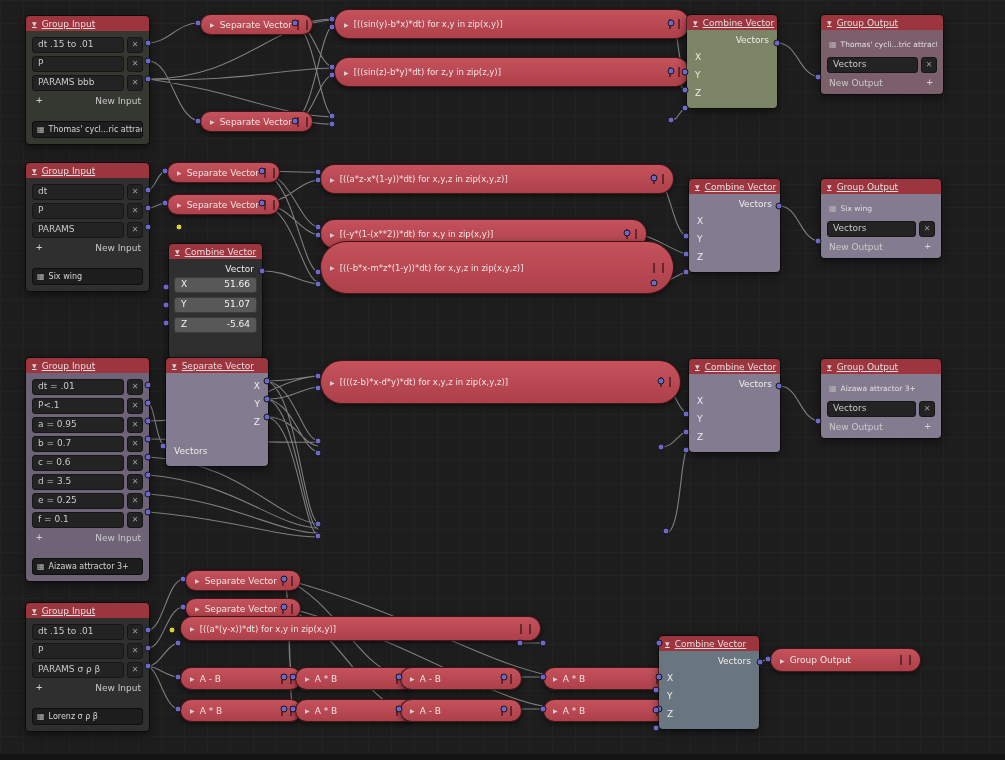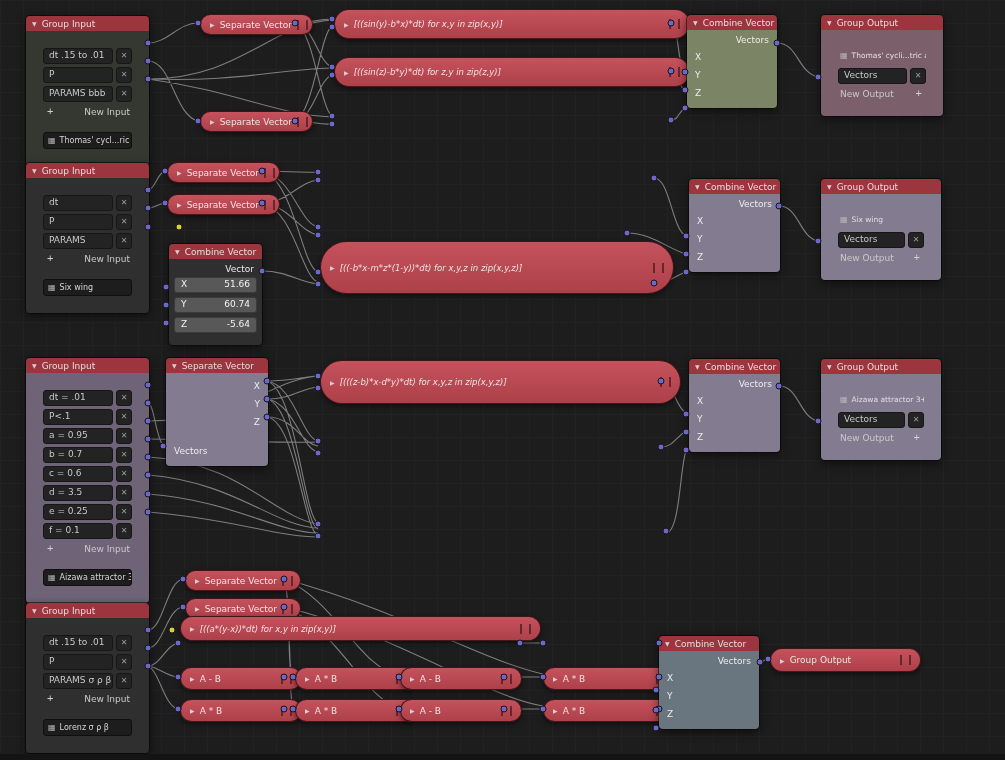--- a/index.html
+++ b/index.html
@@ -7,23 +7,23 @@
     background-image:linear-gradient(#222 1px,transparent 1px),linear-gradient(90deg,#222 1px,transparent 1px);
     background-size:23px 23px;font-family:"DejaVu Sans",sans-serif;}
   svg.layer{position:absolute;left:0;top:0;z-index:1;pointer-events:none;}
   svg.socklayer{z-index:3;}
   .wire{fill:none;stroke:#9f9f9f;stroke-width:1.1;stroke-opacity:.75;}
   .sk{fill:#6b68c9;stroke:#15151b;stroke-width:1;}
   .sky{fill:#d8cf3a;stroke:#1c1a10;stroke-width:1;}
   .node{position:absolute;z-index:2;border:1px solid rgba(0,0,0,.6);border-radius:5px;
     box-shadow:0 3px 8px rgba(0,0,0,.45);font-size:9px;color:#d9d9d9;}
   .hdr{height:15px;display:flex;align-items:center;gap:5px;padding:0 6px;background:#9d353f;
-    border-radius:4px 4px 0 0;color:#e6dbdc;white-space:nowrap;overflow:hidden;}
+    border-radius:4px 4px 0 0;color:#e6dbdc;white-space:nowrap;overflow:hidden;text-decoration:underline;}
   .tri{font-size:6px;color:#d8cecf;flex:none;}
-  .bd{padding:17px;border-radius:0 0 4px 4px;}
+  .bd{padding:6px;border-radius:0 0 4px 4px;}
   .frow{display:flex;gap:3px;margin-bottom:3px;}
   .field{flex:1;background:#232323;border:1px solid #161616;border-radius:3px;height:14px;line-height:13px;
     padding:0 5px;color:#c9c9c9;overflow:hidden;white-space:nowrap;}
   .xbtn{width:16px;height:16px;background:#232323;border:1px solid #161616;border-radius:3px;color:#9a9a9a;
     font-size:8px;line-height:12px;text-align:center;padding:0;flex:none;}
   .newrow{display:flex;justify-content:space-between;align-items:center;padding:1px 2px 0 2px;color:#c9c9c9;margin-top:2px;}
   .plusbtn{background:none;border:none;color:#d2d2d2;font-size:11px;line-height:11px;padding:0 2px;}
   .namebox{margin-top:15px;background:#1d1d1d;border:1px solid #0f0f0f;border-radius:3px;height:15px;display:flex;
     align-items:center;gap:4px;padding:0 4px;color:#d5d5d5;font-size:8px;white-space:nowrap;overflow:hidden;}
   .gicon{color:#b9b9b9;font-size:8px;flex:none;}
@@ -32,21 +32,21 @@
   .outrow{text-align:right;padding:5px 8px 3px 0;color:#ececec;}
   .inrow{height:18px;line-height:18px;padding-left:8px;color:#ececec;}
   .inrow.r{text-align:right;padding:0 8px 0 0;}
   .slider{background:#585858;border:1px solid #3b3b3b;border-radius:3px;height:14px;line-height:13px;display:flex;
     justify-content:space-between;padding:0 6px;color:#f2f2f2;margin:0 5px 4px 5px;}
   .pill{position:absolute;z-index:2;display:flex;align-items:center;gap:5px;padding:0 9px;
     background:linear-gradient(180deg,#c5525c,#ad4049);border:1px solid rgba(25,6,8,.75);border-radius:999px;
     box-shadow:0 2px 5px rgba(0,0,0,.5);color:#f0e3e3;font-size:9px;white-space:nowrap;overflow:hidden;}
   .pill .bars{margin-left:auto;width:7px;height:10px;border-left:2px solid rgba(40,10,13,.55);
     border-right:2px solid rgba(40,10,13,.55);flex:none;}
-  .expr{font-size:8.5px;font-style:italic;}
+  .expr{font-size:8.5px;}
   .edge{position:absolute;left:0;right:0;bottom:0;height:6px;background:#141414;z-index:4;}
 </style>
 </head>
 <body>
 
 <div class="canvas">
 
 <svg class="layer" width="1005" height="760">
   <path class="wire" d="M148,43 C168,43 178,23 198,23 M148,61 C172,61 174,115 198,121 M148,79 C240,79 270,24 332,20 M148,79 C240,82 270,70 332,68 M148,79 C240,92 272,114 332,117 M295,23 C312,23 318,19 332,19 M295,23 C314,26 318,62 332,67 M295,23 C314,30 320,108 332,116 M295,121 C312,121 318,125 332,124 M295,121 C314,118 318,80 332,75 M295,121 C314,112 320,34 332,26 M671,23 C679,23 677,66 685,72 M671,71 C677,71 678,86 685,90 M671,120 C679,120 677,113 685,108 M777,43 C798,43 798,73 818,77"></path>
   <path class="wire" d="M148,190 C155,190 157,173 165,171 M148,208 C155,208 157,204 165,203 M262,171 C288,171 298,173 318,172 M262,171 C292,176 300,224 318,227 M262,171 C294,180 302,268 318,272 M262,203 C288,203 298,182 318,180 M262,203 C290,206 300,232 318,235 M262,203 C294,210 302,278 318,282 M262,271 C288,271 300,283 318,284 M654,178 C670,178 672,230 686,236 M627,233 C652,233 668,249 686,254 M654,283 C670,283 672,277 686,272 M779,206 C799,206 799,237 818,241"></path>
@@ -177,37 +177,47 @@
       <span class="tri">▶</span>
       <span>Separate Vector</span>
       <span class="bars"></span>
     </div>
 
 <div class="node" style="left:168px;top:243px;width:93px">
   <div class="hdr">
         <span class="tri">▼</span>
         <span>Combine Vector</span>
       </div>
-  <div class="bd" style="background:#2f2f2f;padding:0 0 8px 0">
+  <div class="bd" style="background:#2f2f2f;padding:0 0 21px 0">
     <div class="outrow">Vector</div>
     <div class="slider">
           <span>X</span>
           <span>51.66</span>
         </div>
     <div class="slider">
           <span>Y</span>
-          <span>60.74</span>
+          <span>51.07</span>
         </div>
     <div class="slider">
           <span>Z</span>
           <span>-5.64</span>
         </div>
   </div>
 </div>
 
+<div class="pill expr" style="left:320px;top:164px;width:334px;height:28px">
+      <span class="tri">▶</span>
+      <span>[((a*z-x*(1-y))*dt) for x,y,z in zip(x,y,z)]</span>
+      <span class="bars"></span>
+    </div>
+<div class="pill expr" style="left:320px;top:219px;width:307px;height:28px">
+      <span class="tri">▶</span>
+      <span>[(-y*(1-(x**2))*dt) for x,y in zip(x,y)]</span>
+      <span class="bars"></span>
+    </div>
 <div class="pill expr" style="left:320px;top:241px;width:334px;height:51px">
       <span class="tri">▶</span>
       <span>[((-b*x-m*z*(1-y))*dt) for x,y,z in zip(x,y,z)]</span>
       <span class="bars"></span>
     </div>
 
 <div class="node" style="left:688px;top:178px;width:91px">
   <div class="hdr">
         <span class="tri">▼</span>
         <span>Combine Vector</span>

